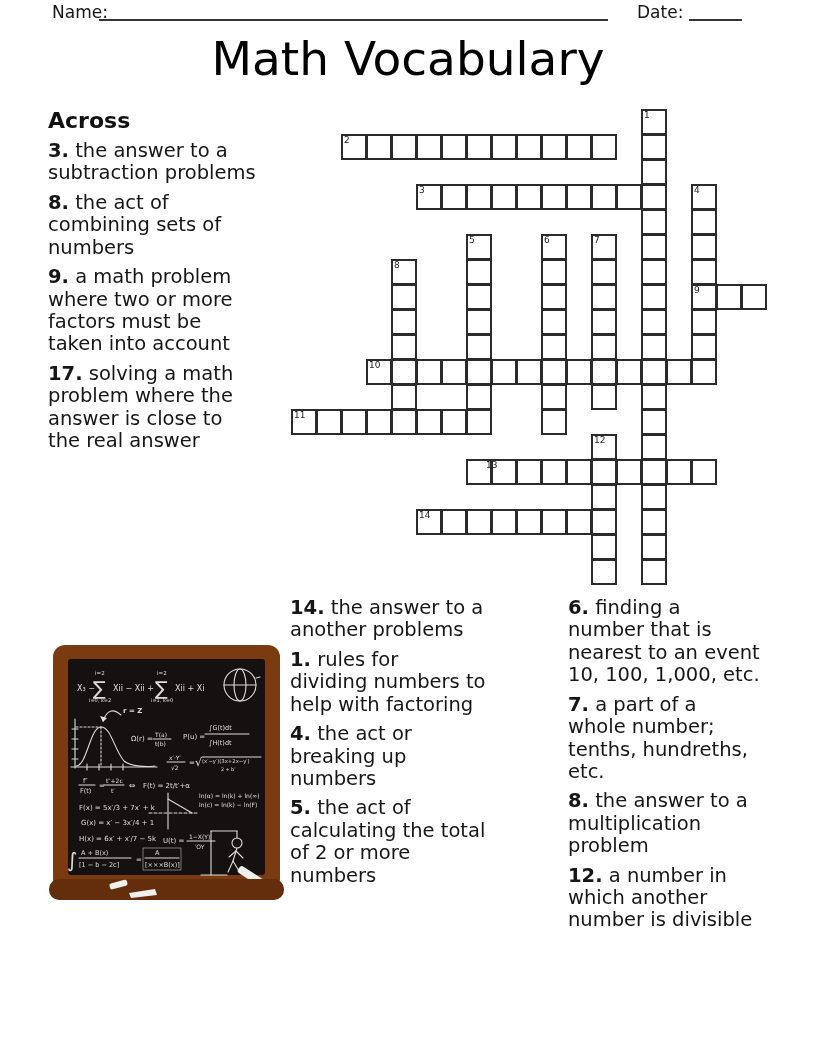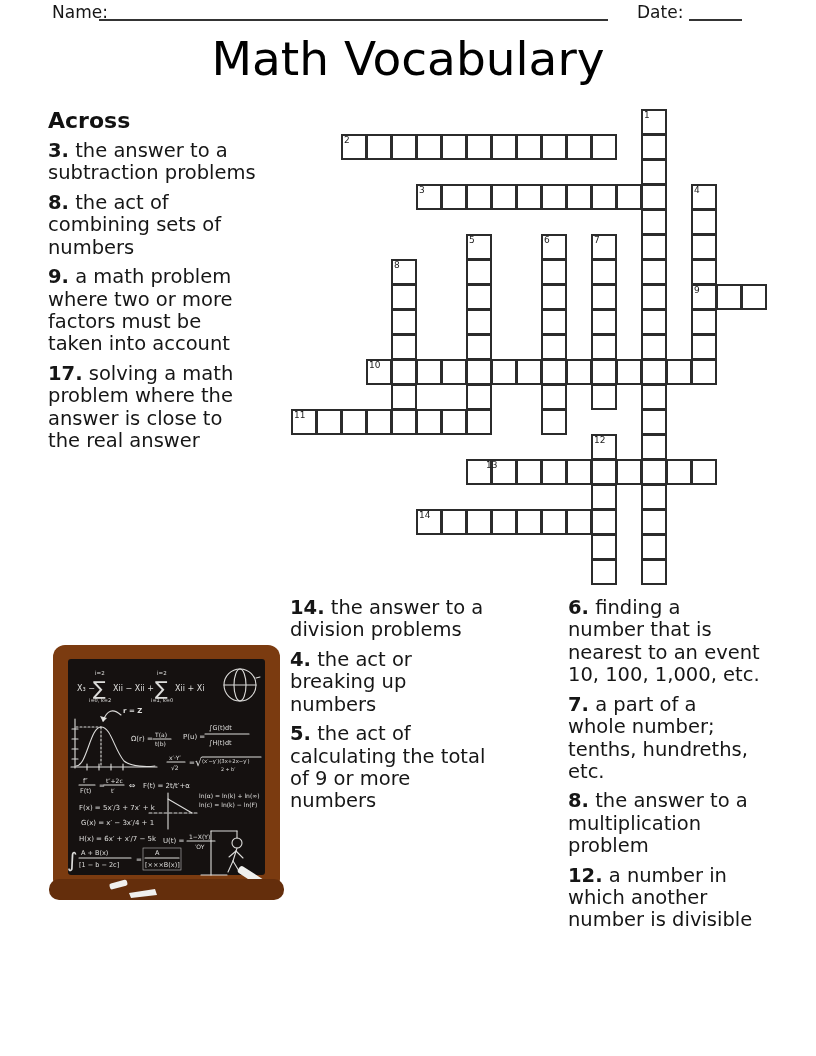--- a/index.html
+++ b/index.html
@@ -183,27 +183,30 @@
 factors must be
 taken into account</span></p>
     <p class="clue"><b class="num">17.</b> <span class="txt">solving a math
 problem where the
 answer is close to
 the real answer</span></p>
   </div>
 
   <div class="clues" style="left:290px;top:597px;width:247px">
     <p class="clue"><b class="num">14.</b> <span class="txt">the answer to a
-division problems</span></p>
+another problems</span></p>
+    <p class="clue"><b class="num">1.</b> <span class="txt">rules for
+dividing numbers to
+help with factoring</span></p>
     <p class="clue"><b class="num">4.</b> <span class="txt">the act or
 breaking up
 numbers</span></p>
     <p class="clue"><b class="num">5.</b> <span class="txt">the act of
 calculating the total
-of 9 or more
+of 2 or more
 numbers</span></p>
   </div>
 
   <div class="clues" style="left:568px;top:597px;width:250px">
     <p class="clue"><b class="num">6.</b> <span class="txt">finding a
 number that is
 nearest to an event
 10, 100, 1,000, etc.</span></p>
     <p class="clue"><b class="num">7.</b> <span class="txt">a part of a
 whole number;

